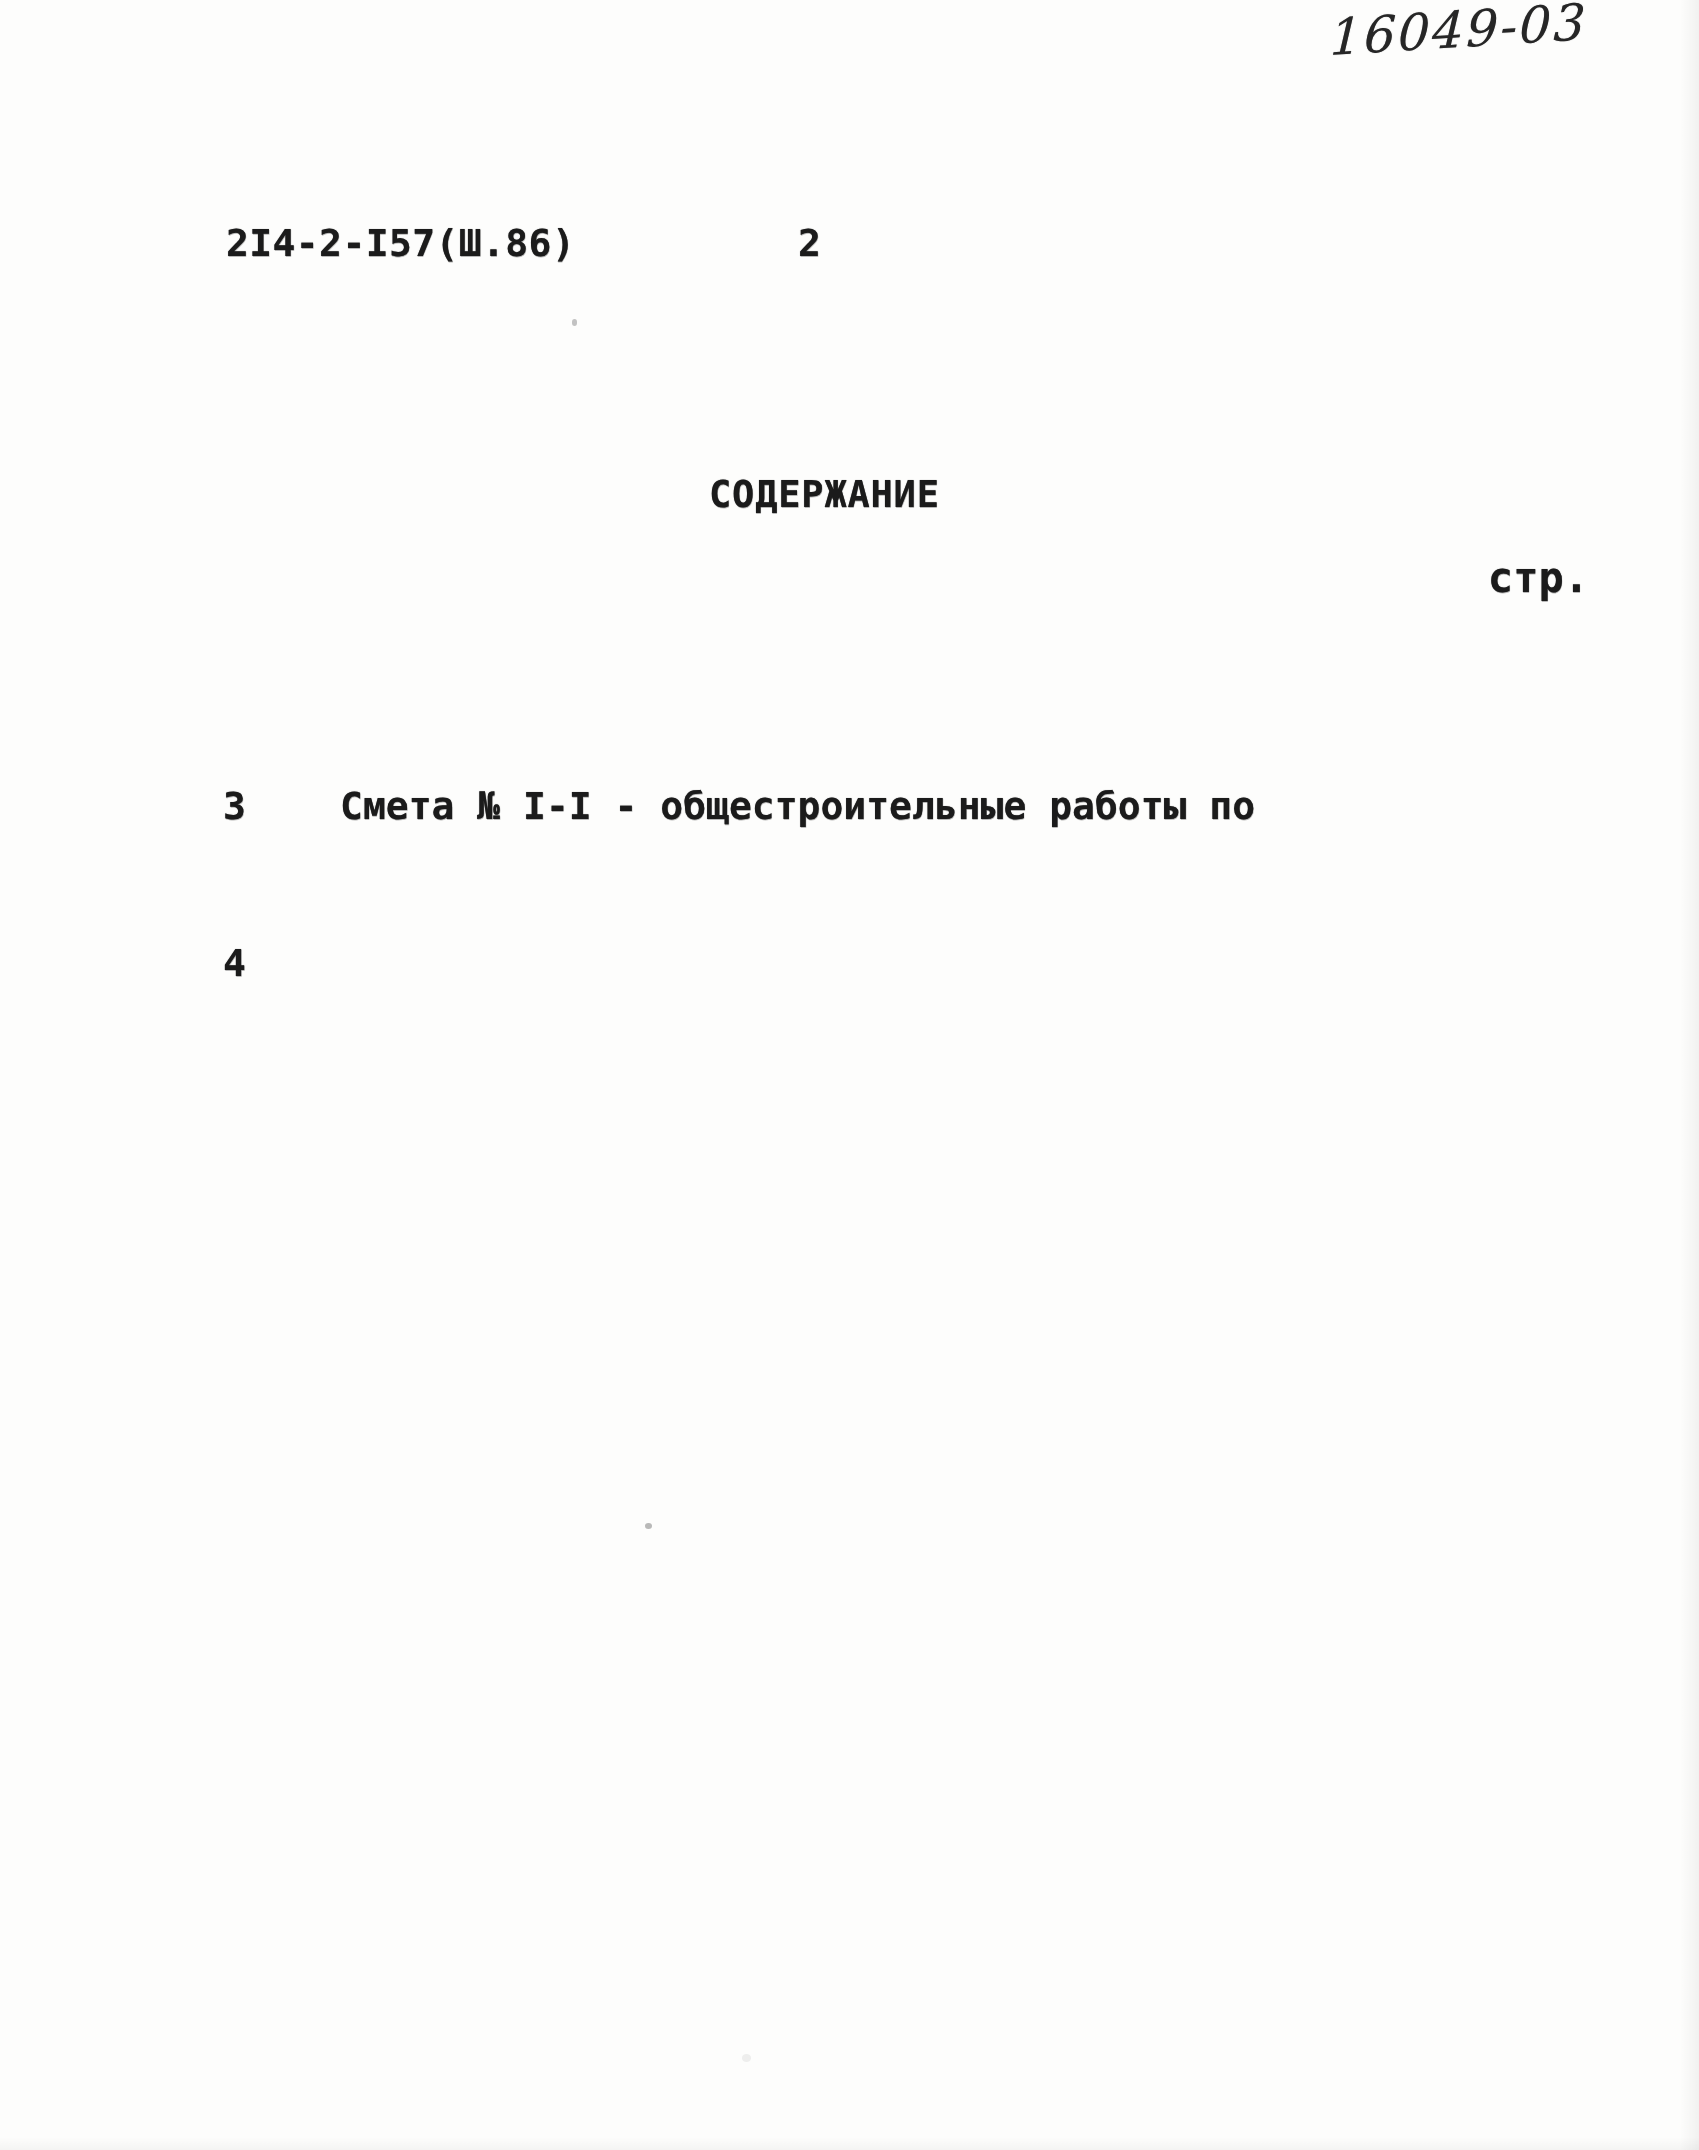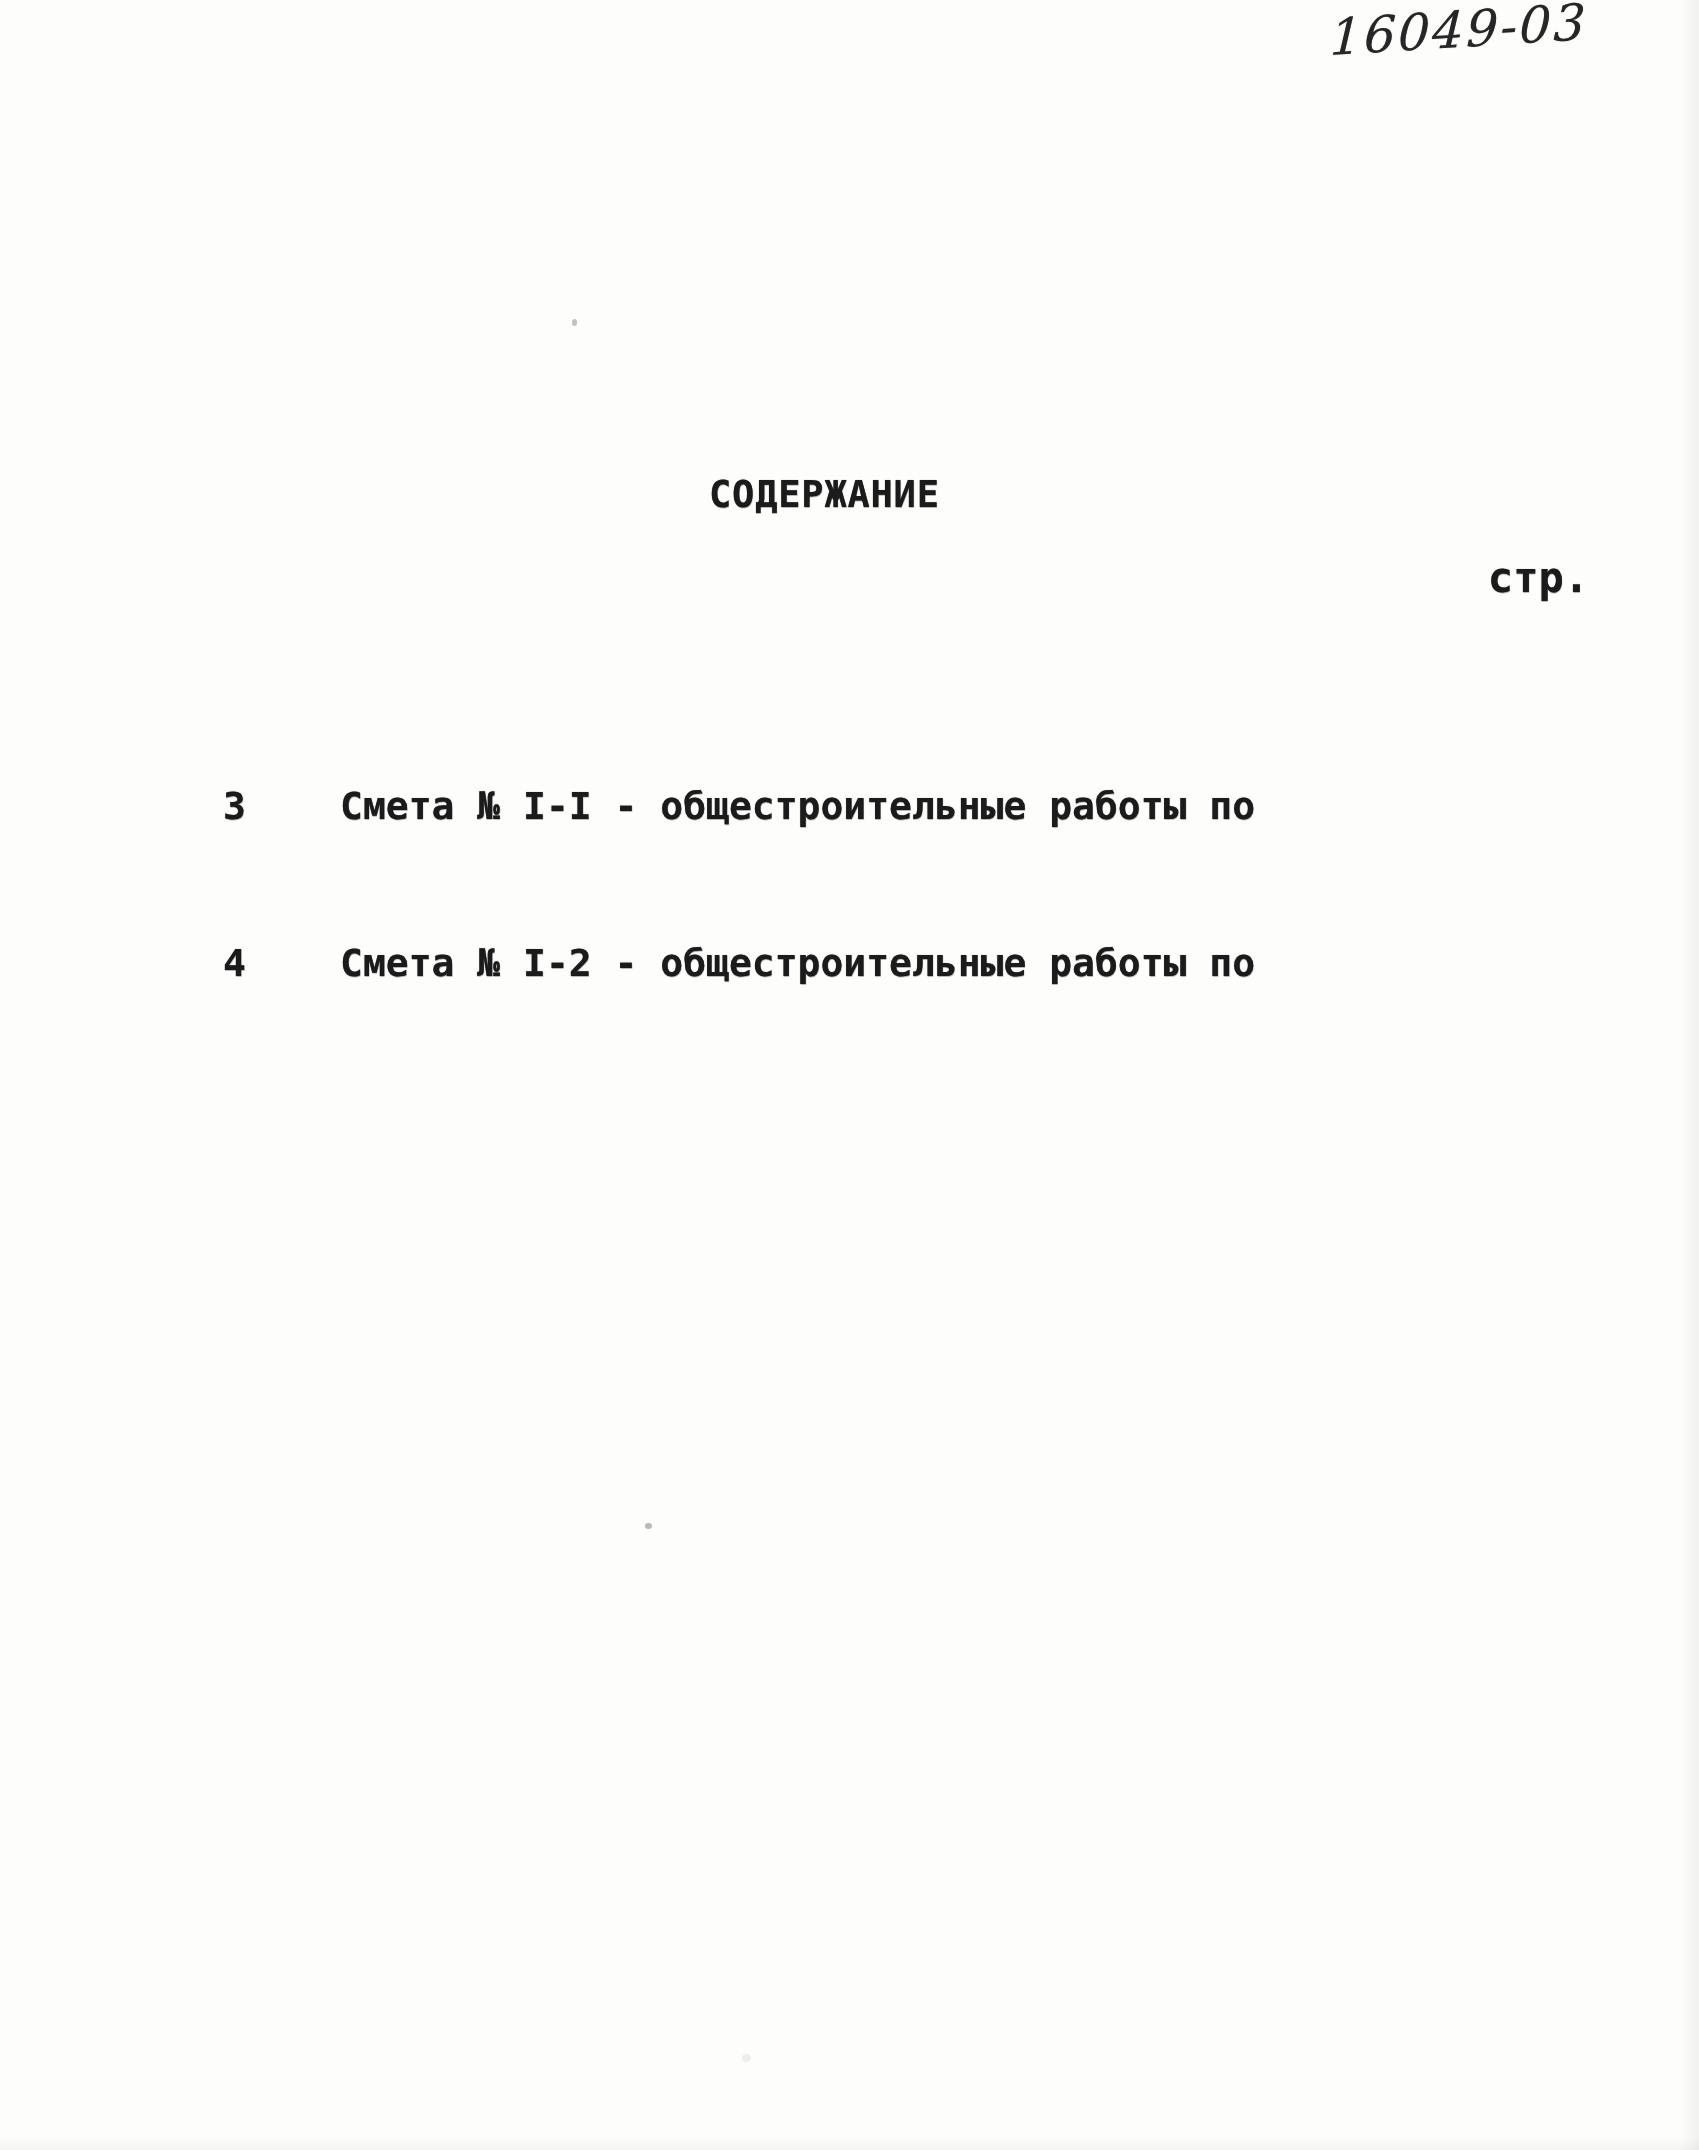--- a/index.html
+++ b/index.html
@@ -100,20 +100,24 @@
     opacity: 0.45;
   }
 </style>
 </head>
 <body>
 
 <div class="page">
 
   <div class="handwritten">16049-03</div>
 
+  <div class="header-row">
+    <span class="doc-code ink">2I4-2-I57(Ш.86)</span>
+    <span class="page-num ink">2</span>
+  </div>
 
   <div class="toc-title ink">СОДЕРЖАНИЕ</div>
 
   <div class="str-label ink">стр.</div>
 
   <div id="toc">
       <div class="toc-line" style="top: 610px;">
         <span class="num ink">I</span>
         <span class="text ink">Пояснительная записка.</span>
         <span class="page ink">3</span>
@@ -126,21 +130,20 @@
       <div class="toc-line" style="top: 767px;">
         <span class="num ink">3</span>
         <span class="text ink">Смета № I-I - общестроительные работы по</span>
       </div>
       <div class="toc-line" style="top: 846px;">
         <span class="text ink">              подземной части здания</span>
         <span class="page ink">7</span>
       </div>
       <div class="toc-line" style="top: 924px;">
         <span class="num ink">4</span>
-        <span class="text ink">Смета № I-2 - общестроительные работы по</span>
       </div>
       <div class="toc-line" style="top: 1003px;">
         <span class="text ink">              надземной части здания</span>
         <span class="page ink">25</span>
       </div>
       <div class="toc-line" style="top: 1082px;">
         <span class="num ink">5</span>
         <span class="text ink">Смета № I-3 - сантехнические работы</span>
         <span class="page ink">59</span>
       </div>

